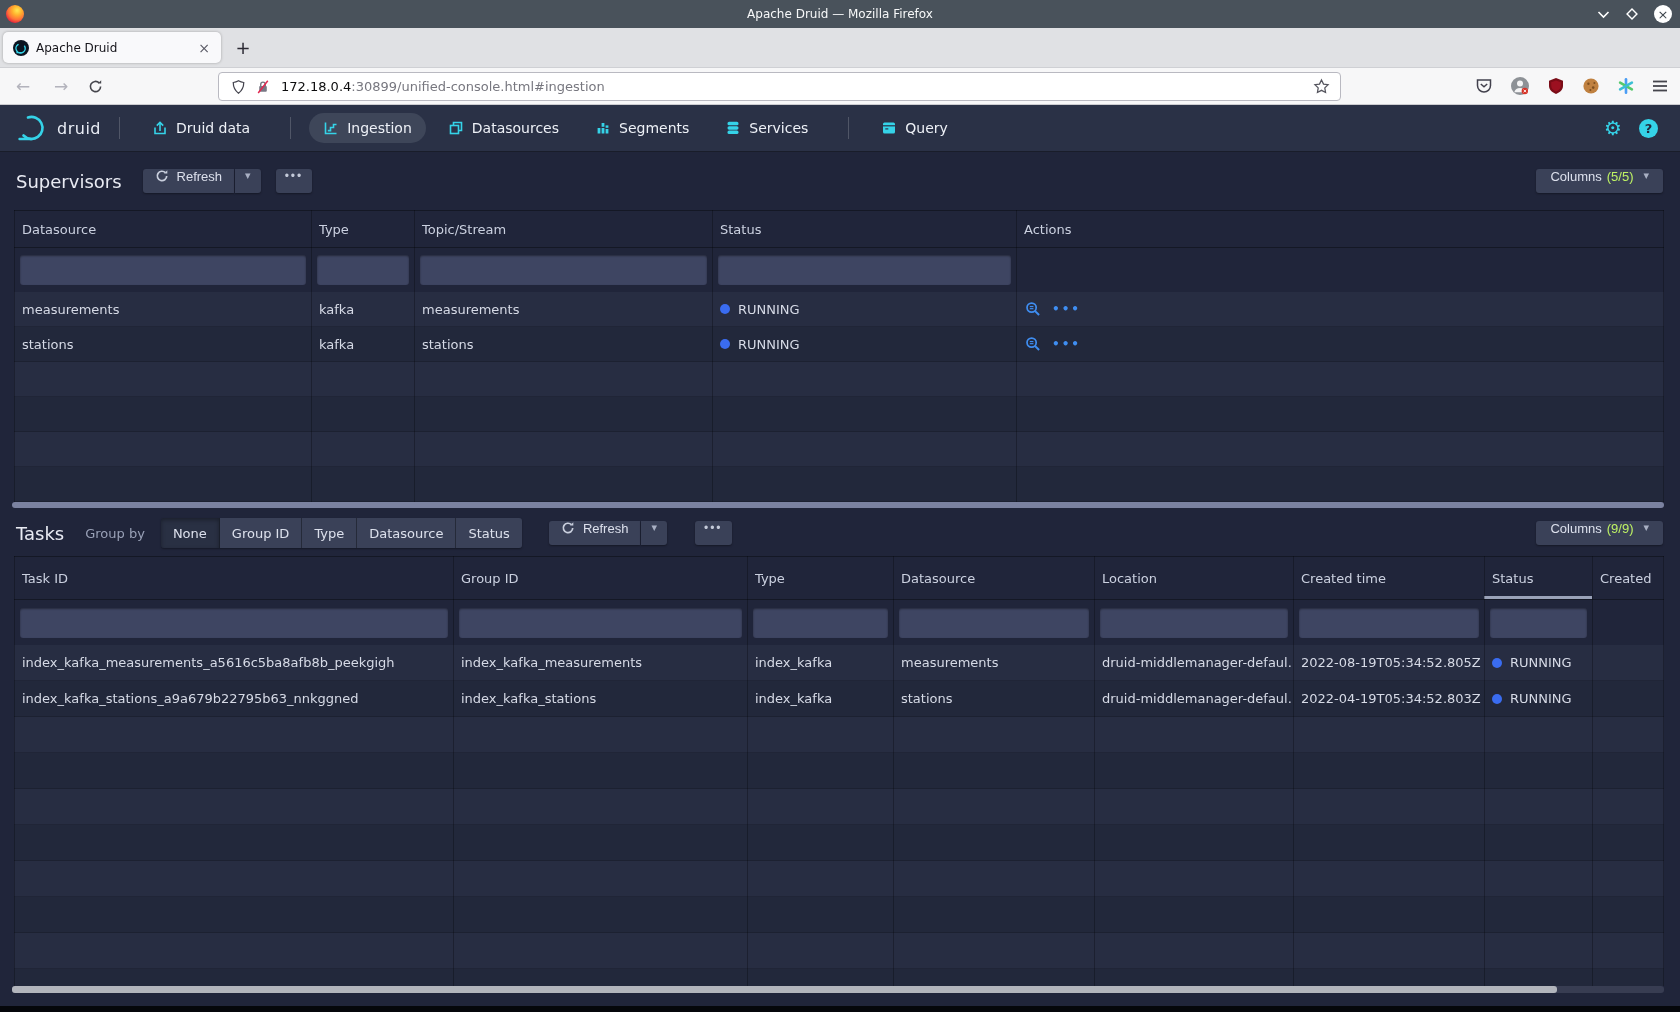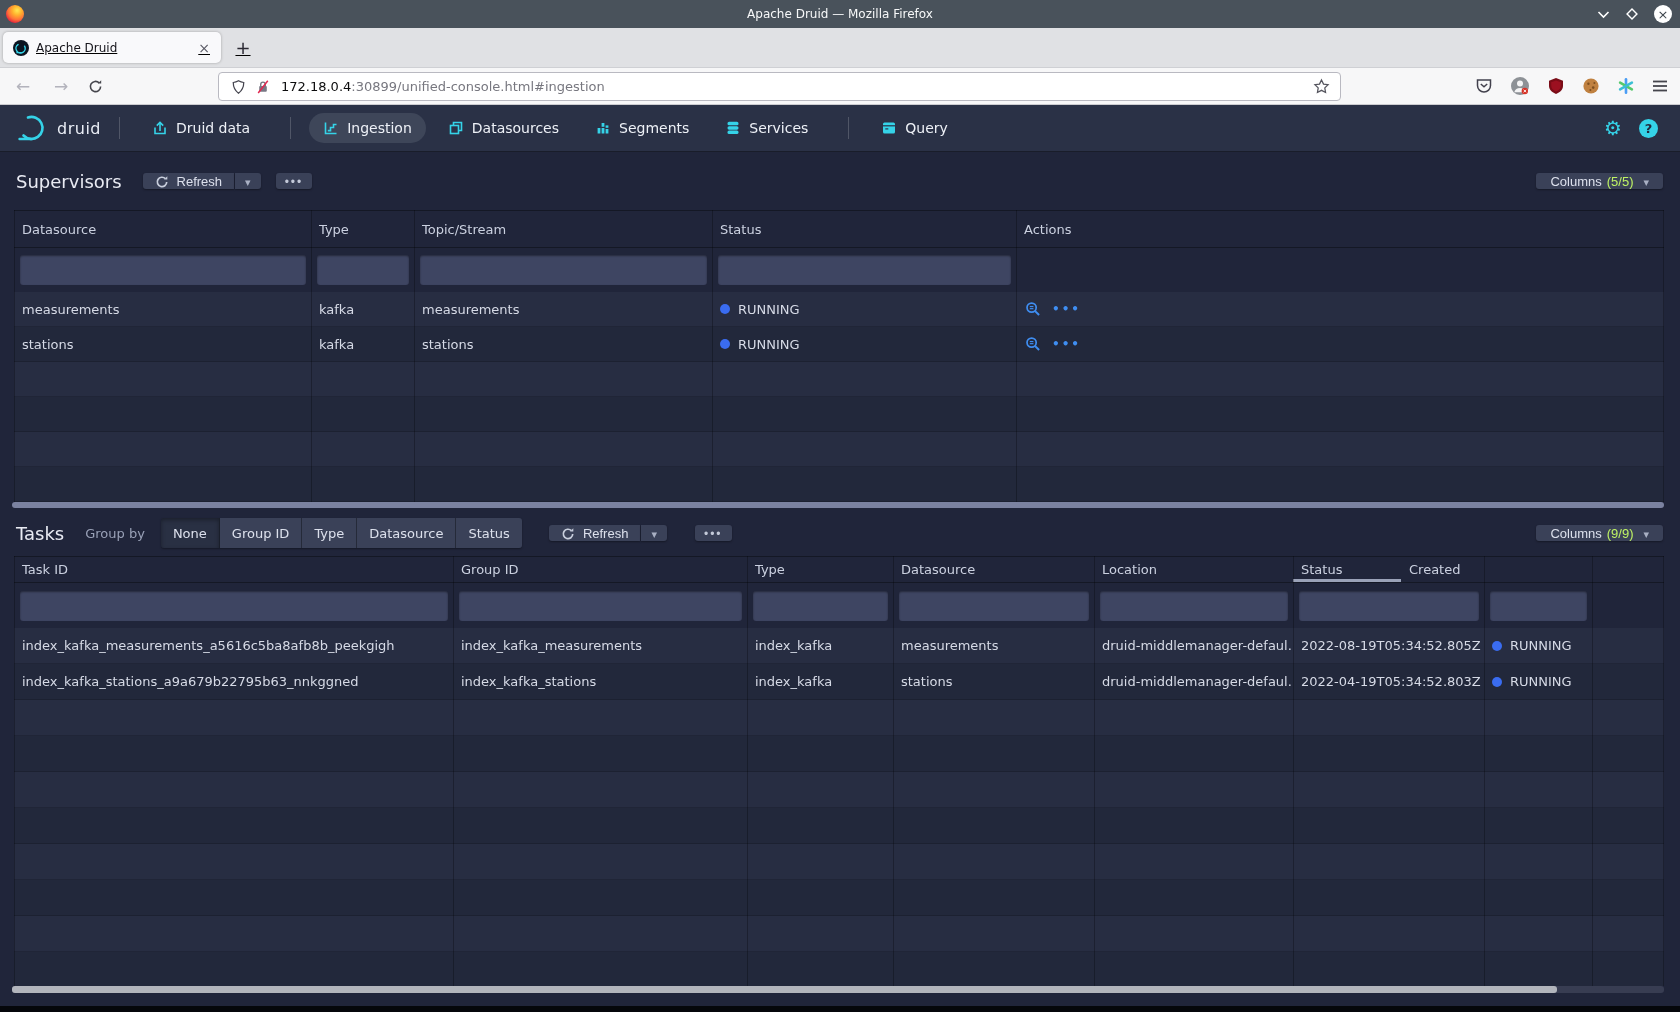--- a/index.html
+++ b/index.html
@@ -10,21 +10,21 @@
   
   .titlebar { height:28px; background:#49525b; position:relative; display:flex; align-items:center; }
   .ff-logo { width:18px; height:18px; border-radius:50%; margin-left:6px;
              background: radial-gradient(circle at 62% 30%, #ffe14d 4%, #ffb12e 28%, #ff7139 55%, #e3203d 78%, #a42bb5 96%); }
   .win-title { position:absolute; left:0; right:0; text-align:center; color:#f7f8f9; font-size:12px; pointer-events:none; }
   .win-controls { position:absolute; right:8px; top:0; height:28px; display:flex; align-items:center; gap:15px; }
   .wc { color:#fff; display:flex; align-items:center; justify-content:center; }
   .wc-close { width:18px; height:18px; border-radius:50%; background:#fff; color:#3f464d; font-size:13px; line-height:1; }
 
   
-  .tabbar { height:40px; background:#e0e1e4; display:flex; align-items:center; border-bottom:1px solid #cfd0d4;text-decoration:underline; }
+  .tabbar { height:40px; background:#e0e1e4; display:flex; align-items:center; border-bottom:1px solid #cfd0d4; }
   .tab { width:218px; height:31px; margin-left:3px; background:#f9f9fb; border-radius:5px;
          box-shadow:0 0 3px rgba(0,0,0,.28); display:flex; align-items:center; padding:0 8px 0 10px; }
   .tab-title { font-size:12px; color:#15141a; margin-left:7px; flex:1; white-space:nowrap; overflow:hidden; }
   .tab-close { color:#5b5b66; font-size:14px; padding:0 3px; }
   .newtab-btn { width:28px; height:28px; margin-left:8px; display:flex; align-items:center; justify-content:center;
                 font-size:18px; color:#2b2a33; border-radius:4px; }
 
   
   .toolbar { height:37px; background:#f7f7f8; border-bottom:1px solid #ccccd0; position:relative; }
   .nav-arrow { position:absolute; top:0; height:36px; display:flex; align-items:center; font-size:17px; }
@@ -48,42 +48,42 @@
   .nav-right { margin-left:auto; display:flex; align-items:center; gap:17px; margin-right:22px; }
   .gear-glyph { color:#35d3e8; font-size:20px; line-height:1; }
   .help-circle { width:19px; height:19px; border-radius:50%; background:#35d3e8; color:#232a3e;
                  font-size:13px; font-weight:bold; display:flex; align-items:center; justify-content:center; }
 
   
   .content { position:absolute; top:152px; left:0; right:0; bottom:6px; background:#20253a; }
   .sec-head { display:flex; align-items:center; height:58px; padding:0 17px 0 16px; }
   .sec-head.tasks-head { height:48px; padding-top:2px; }
   .sec-title { font-size:18px; font-weight:500; color:#e9ebf3; }
-  .btn { height:16px; background:#3a4158; border-radius:3px; color:#dce0ec; font-size:13px;
-         display:inline-flex; align-items:flex-end; padding:0 12px; box-shadow:0 1px 2px rgba(0,0,0,.35); }
+  .btn { height:24px; background:#3a4158; border-radius:3px; color:#dce0ec; font-size:13px;
+         display:inline-flex; align-items:flex-start; padding:0 12px; box-shadow:0 1px 2px rgba(0,0,0,.35); }
   .btn .ref-ic { margin-right:8px; display:flex; }
   .btn-main { border-radius:3px 0 0 3px; margin-left:21px; }
   .btn-caret { border-radius:0 3px 3px 0; margin-left:1px; padding:0 10px; color:#a9b0c3; font-size:11px; }
   .btn-more { margin-left:15px; padding:0 9px; color:#c4cad9; letter-spacing:2px; font-size:12px; }
   .btn-columns { margin-left:auto; padding:0 14px; }
   .col-count { color:#bef264; margin-left:5px; }
   .col-caret { color:#a9b0c3; font-size:11px; margin-left:10px; }
   .groupby-label { color:#98a0b6; font-size:13px; margin-left:21px; }
   .btn-group { display:flex; margin-left:16px; box-shadow:0 1px 2px rgba(0,0,0,.35); border-radius:3px; overflow:hidden; }
   .gbtn { height:30px; padding:0 12px; background:#3a4158; color:#dce0ec; font-size:13px;
           display:flex; align-items:center; border-right:1px solid rgba(0,0,0,.35); }
   .gbtn:last-child { border-right:none; }
   .gbtn.active { background:#293043; box-shadow:inset 0 2px 4px rgba(0,0,0,.35); }
 
   
   .tbl { position:relative; margin:0 16px 0 14px; }
   .thead { display:flex; border-top:1px solid rgba(0,0,0,.35); border-bottom:1px solid rgba(0,0,0,.35);
            color:#cbd1e0; font-size:13px; }
   .sup-tbl .thead { height:38px; }
-  .tasks-tbl .thead { height:27px; }
+  .tasks-tbl .thead { height:44px; }
   .th { height:100%; display:flex; align-items:center; padding-left:8px; overflow:hidden; white-space:nowrap; }
   .th.sorted { box-shadow:inset 0 -3px 0 #9aa2b8; }
   .tfilter { display:flex; align-items:center; }
   .sup-tbl .tfilter { height:44px; }
   .tasks-tbl .tfilter { height:45px; }
   .fcell { height:100%; display:flex; align-items:center; }
   .finput { height:30px; width:calc(100% - 11px); margin:0 5px 0 6px; background:#3e4562;
             border-radius:3px; box-shadow:inset 0 1px 2px rgba(0,0,0,.4); }
   .trow { display:flex; align-items:center; font-size:13px; color:#d6dae6;
           border-bottom:1px solid rgba(0,0,0,.16); }
@@ -438,20 +438,21 @@
       </button>
     </div>
 
     <div class="tbl tasks-tbl">
       <div class="thead">
         <div class="th tc0">Task ID</div>
         <div class="th tc1">Group ID</div>
         <div class="th tc2">Type</div>
         <div class="th tc3">Datasource</div>
         <div class="th tc4">Location</div>
+        <div class="th tc5">Created time</div>
         <div class="th tc6 sorted">Status</div>
         <div class="th tc7">Created</div>
       </div>
       <div class="tfilter">
         <div class="fcell tc0">
             <div class="finput"></div>
           </div>
         <div class="fcell tc1">
             <div class="finput"></div>
           </div>

